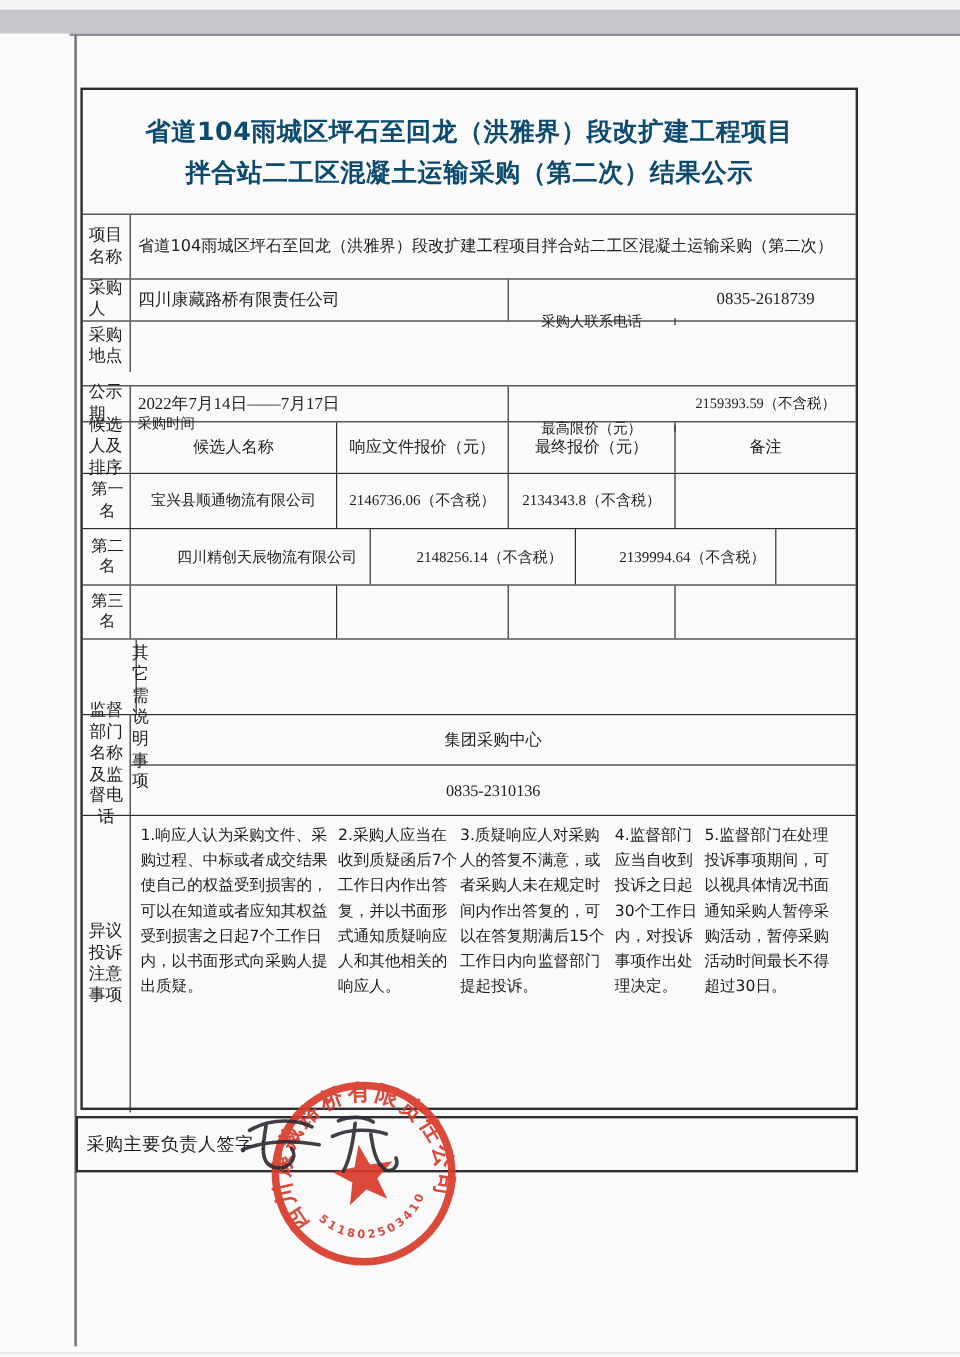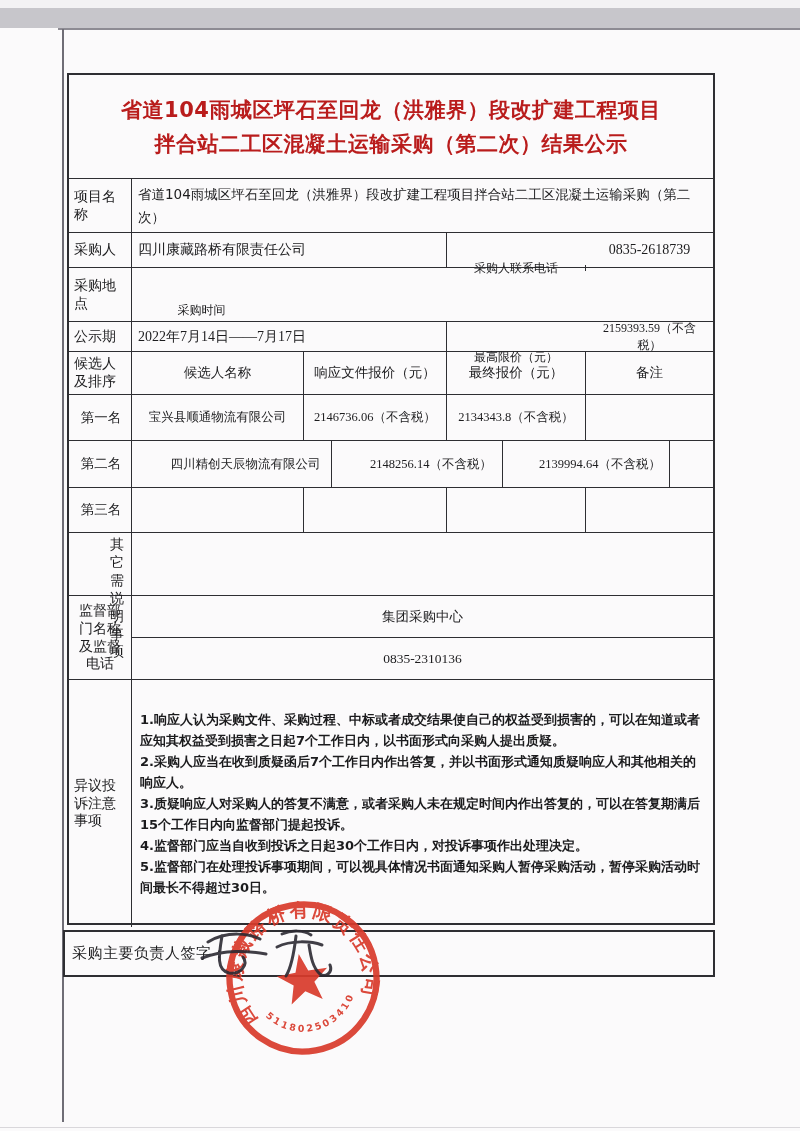--- a/index.html
+++ b/index.html
@@ -19,34 +19,34 @@
 
   
   .doc{
     position:absolute;left:67px;top:73px;width:648px;height:852px;
     border:2px solid #2e2e32;box-sizing:border-box;background:transparent;
   }
   .row{display:flex;box-sizing:border-box;border-bottom:1.5px solid #2e2e32;}
   .row:last-child{border-bottom:none;}
   .cell{box-sizing:border-box;border-right:1.5px solid #2e2e32;display:flex;align-items:center;padding:3px 6px;}
   .cell:last-child{border-right:none;}
-  .lblcol{width:63px;flex:none;font-size:14px;line-height:1.28;word-break:break-all;padding:3px 3px 3px 5px;}
+  .lblcol{width:40px;flex:none;font-size:14px;line-height:1.28;word-break:break-all;padding:3px 3px 3px 5px;}
   .center{justify-content:center;text-align:center;}
   .serif{font-family:"Liberation Serif","DejaVu Serif",serif;}
 
   .t-title{height:104px;display:flex;flex-direction:column;align-items:center;justify-content:center;
-    font-size:21px;font-weight:700;letter-spacing:.5px;line-height:34px;border-bottom:1.5px solid #2e2e32;box-sizing:border-box;color:#b91c1c;}
+    font-size:21px;font-weight:700;letter-spacing:.5px;line-height:34px;border-bottom:1.5px solid #2e2e32;box-sizing:border-box;color:#0c4a6e;}
 
   .r-project{height:54px;}
   .r-project .val{flex:1;font-size:13.5px;line-height:1.65;align-items:center;}
   .r-two{height:35px;}
   .w-big{width:315px;flex:none;font-size:14px;}
   .w-f1{width:139px;flex:none;font-size:12px;margin-top:32px;}
   .w-f2{flex:1;font-size:14px;}
-  .r-loc{height:54px;}
+  .r-loc{height:54px;flex-direction:column;}
   .r-loc .w-big{font-size:13.5px;line-height:1.55;}
   .r-pub{height:30px;}
   .r-pub .w-f2{font-size:12px;}
 
   .r-chead{height:43px;}
   .c-name{width:172px;flex:none;font-size:13.5px;}
   .c-offer{width:143px;flex:none;font-size:13.5px;}
   .c-final{width:139px;flex:none;font-size:13.5px;}
   .c-remark{flex:1;font-size:13.5px;}
   .r-cand{height:46px;}
@@ -60,21 +60,21 @@
   .r-other .lblcol{align-items:flex-start;padding-left:41px;}
   .r-other .val{flex:1;}
 
   .r-sup{height:84px;}
   .r-sup .lblcol{text-align:center;justify-content:center;padding:3px 4px;}
   .sup-right{flex:1;display:flex;flex-direction:column;}
   .sup-sub{flex:1;display:flex;align-items:center;justify-content:center;font-size:13.5px;box-sizing:border-box;}
   .sup-sub:first-child{border-bottom:1.5px solid #2e2e32;}
 
   .r-obj{height:247px;}
-  .r-obj .val{flex:1;flex-direction:column;justify-content:center;align-items:flex-start;padding:6px 10px 6px 8px;font-weight:bold;}
+  .r-obj .val{flex:1;flex-direction:row;justify-content:center;align-items:flex-start;padding:6px 10px 6px 8px;}
   .r-obj p{margin:0;font-size:13px;line-height:1.62;color:#1b1b1d;}
 
   .sig-box{
     position:absolute;left:63px;top:930px;width:652px;height:47px;
     border:2px solid #2e2e32;box-sizing:border-box;display:flex;align-items:center;
     font-size:15px;padding-left:7px;letter-spacing:.5px;
   }
   .stamp{position:absolute;left:224px;top:899px;width:158px;height:158px;transform:rotate(-10deg);opacity:.92;}
   .signature{position:absolute;left:192px;top:916px;width:150px;height:74px;}
 </style>

